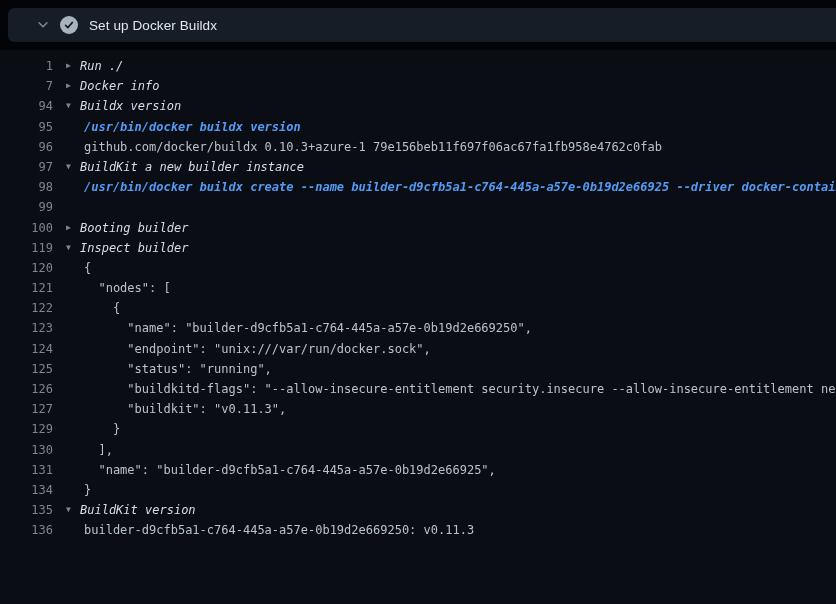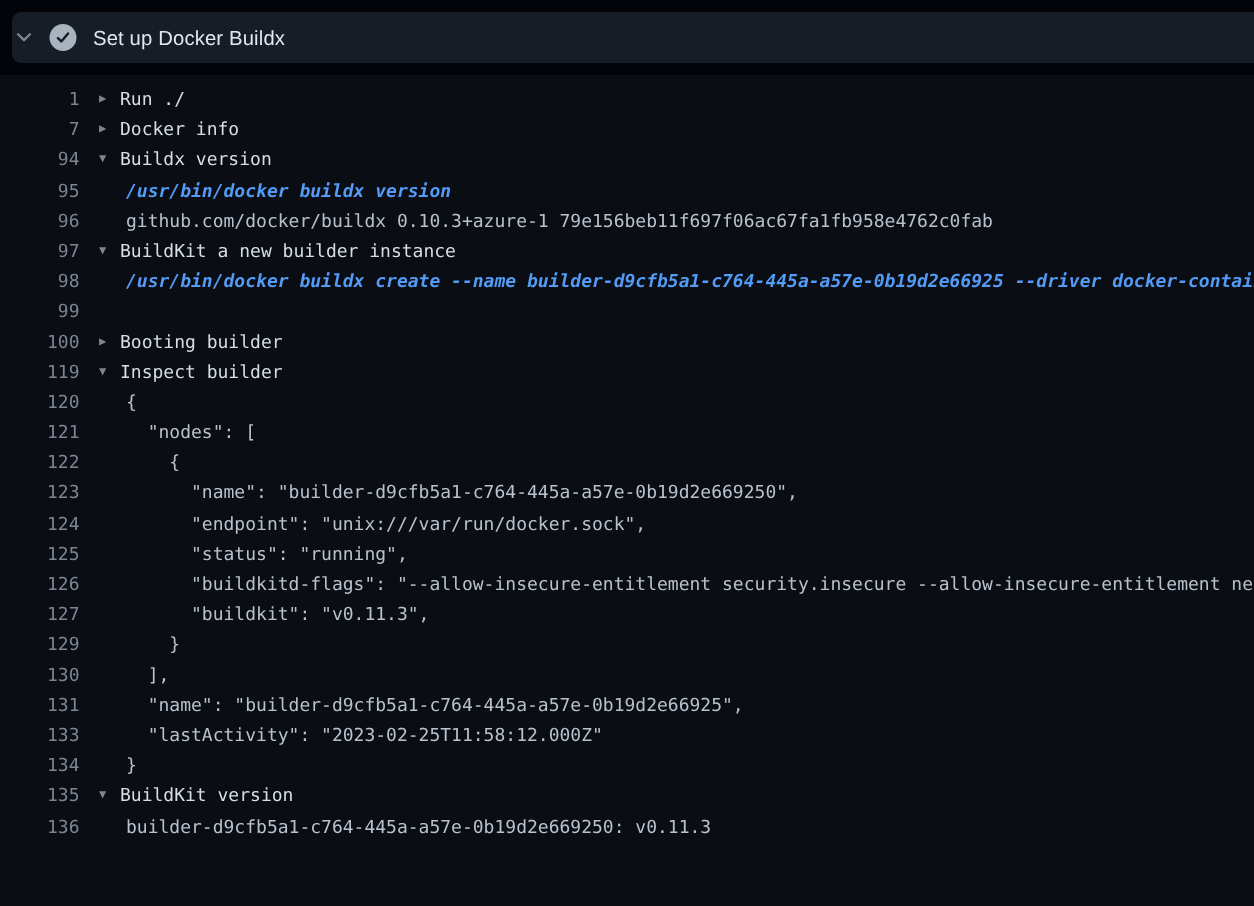--- a/index.html
+++ b/index.html
@@ -21,21 +21,21 @@
     background:var(--page-bg);
     font-family:"Liberation Sans", sans-serif;
     position:relative;
   }
   .step-header{
     position:absolute;
     top:8px;left:8px;right:0;height:34px;
     background:var(--header-bg);
     border-radius:6px 0 0 6px;
     display:flex;align-items:center;
-    padding-left:0;
+    padding-left:27px;
     cursor:pointer;
   }
   .chev{
     width:16px;height:16px;flex:0 0 16px;
     display:flex;align-items:center;justify-content:center;
   }
   .check-badge{
     width:18px;height:18px;flex:0 0 18px;
     margin-left:9px;
     border-radius:50%;
@@ -88,20 +88,21 @@
   }
   .row .text{
     white-space:pre;
     overflow:hidden;
     flex:1 1 auto;
   }
   .row.group-collapsed .text,
   .row.group-expanded .text{
     color:var(--group-text);
     cursor:pointer;
+    font-style:italic;
   }
   .row.command .text{
     color:var(--command-blue);
     font-weight:600;
     font-style:italic;
   }
   .row.output .text{
     color:var(--output-text);
   }
 </style>
@@ -137,17 +138,16 @@
     <div class="row output"><span class="num">121</span><span class="spacer"></span><span class="text">  "nodes": [</span></div>
     <div class="row output"><span class="num">122</span><span class="spacer"></span><span class="text">    {</span></div>
     <div class="row output"><span class="num">123</span><span class="spacer"></span><span class="text">      "name": "builder-d9cfb5a1-c764-445a-a57e-0b19d2e669250",</span></div>
     <div class="row output"><span class="num">124</span><span class="spacer"></span><span class="text">      "endpoint": "unix:///var/run/docker.sock",</span></div>
     <div class="row output"><span class="num">125</span><span class="spacer"></span><span class="text">      "status": "running",</span></div>
     <div class="row output"><span class="num">126</span><span class="spacer"></span><span class="text">      "buildkitd-flags": "--allow-insecure-entitlement security.insecure --allow-insecure-entitlement network</span></div>
     <div class="row output"><span class="num">127</span><span class="spacer"></span><span class="text">      "buildkit": "v0.11.3",</span></div>
     <div class="row output"><span class="num">129</span><span class="spacer"></span><span class="text">    }</span></div>
     <div class="row output"><span class="num">130</span><span class="spacer"></span><span class="text">  ],</span></div>
     <div class="row output"><span class="num">131</span><span class="spacer"></span><span class="text">  "name": "builder-d9cfb5a1-c764-445a-a57e-0b19d2e66925",</span></div>
-    <div class="row output"><span class="num">133</span><span class="spacer"></span><span class="text">  "lastActivity": "2023-02-25T11:58:12.000Z"</span></div>
     <div class="row output"><span class="num">134</span><span class="spacer"></span><span class="text">}</span></div>
     <div class="row group-expanded"><span class="num">135</span><span class="arrow">▼</span><span class="text">BuildKit version</span></div>
     <div class="row output"><span class="num">136</span><span class="spacer"></span><span class="text">builder-d9cfb5a1-c764-445a-a57e-0b19d2e669250: v0.11.3</span></div>
   </div>
 
 </body></html>

